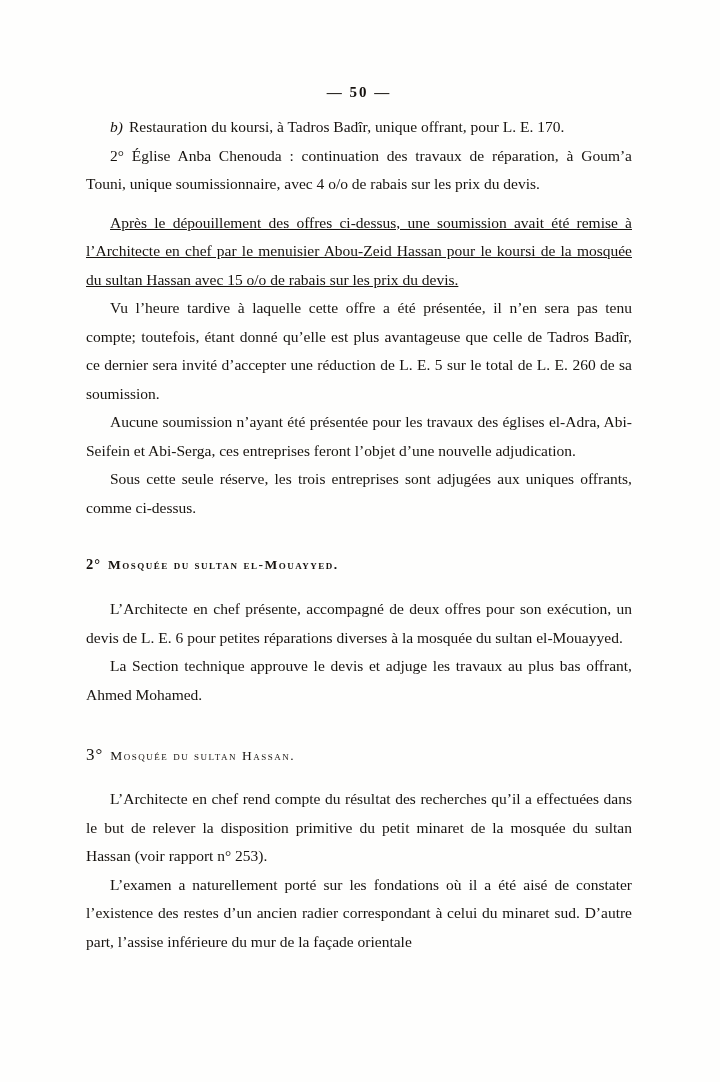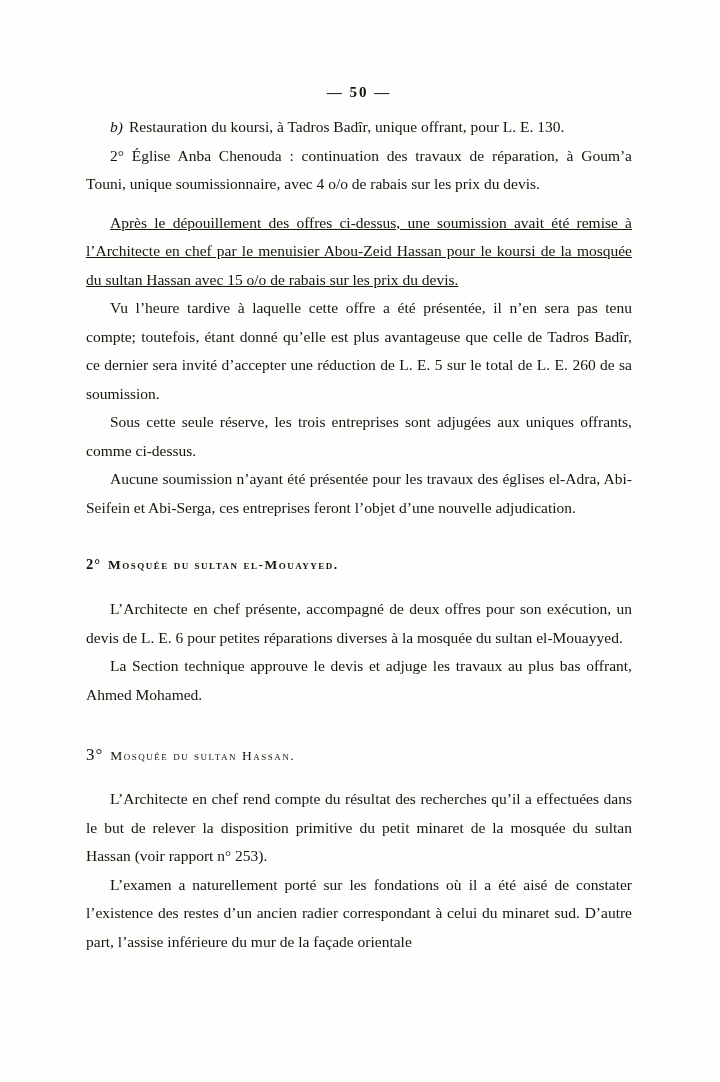--- a/index.html
+++ b/index.html
@@ -67,32 +67,32 @@
   }
 </style>
 </head>
 <body>
 
 <div class="page">
 
   <div class="page-number">— 50 —</div>
 
   <p class="para">
-    <span class="item-marker">b)</span><span>Restauration du koursi, à Tadros Badîr, unique offrant, pour L. E. 130.</span>
+    <span class="item-marker">b)</span><span>Restauration du koursi, à Tadros Badîr, unique offrant, pour L. E. 170.</span>
   </p>
 
   <p class="para">2° Église Anba Chenouda : continuation des travaux de réparation, à Goum’a Touni, unique soumissionnaire, avec 4 o/o de rabais sur les prix du devis.</p>
 
   <p class="para space-before">Après le dépouillement des offres ci-dessus, une soumission avait été remise à l’Architecte en chef par le menuisier Abou-Zeid Hassan pour le koursi de la mosquée du sultan Hassan avec 15 o/o de rabais sur les prix du devis.</p>
 
   <p class="para">Vu l’heure tardive à laquelle cette offre a été présentée, il n’en sera pas tenu compte; toutefois, étant donné qu’elle est plus avantageuse que celle de Tadros Badîr, ce dernier sera invité d’accepter une réduction de L. E. 5 sur le total de L. E. 260 de sa soumission.</p>
 
+  <p class="para">Aucune soumission n’ayant été présentée pour les travaux des églises el-Adra, Abi-Seifein et Abi-Serga, ces entreprises feront l’objet d’une nouvelle adjudication.</p>
+
   <p class="para">Sous cette seule réserve, les trois entreprises sont adjugées aux uniques offrants, comme ci-dessus.</p>
-
-  <p class="para">Aucune soumission n’ayant été présentée pour les travaux des églises el-Adra, Abi-Seifein et Abi-Serga, ces entreprises feront l’objet d’une nouvelle adjudication.</p>
 
   <h2 class="section-heading">
     <span class="h-marker">2°</span><span class="sc">Mosquée du sultan el-Mouayyed.</span>
   </h2>
 
   <p class="para">L’Architecte en chef présente, accompagné de deux offres pour son exécution, un devis de L. E. 6 pour petites réparations diverses à la mosquée du sultan el-Mouayyed.</p>
 
   <p class="para">La Section technique approuve le devis et adjuge les travaux au plus bas offrant, Ahmed Mohamed.</p>
 
   <h2 class="section-heading lighter">

